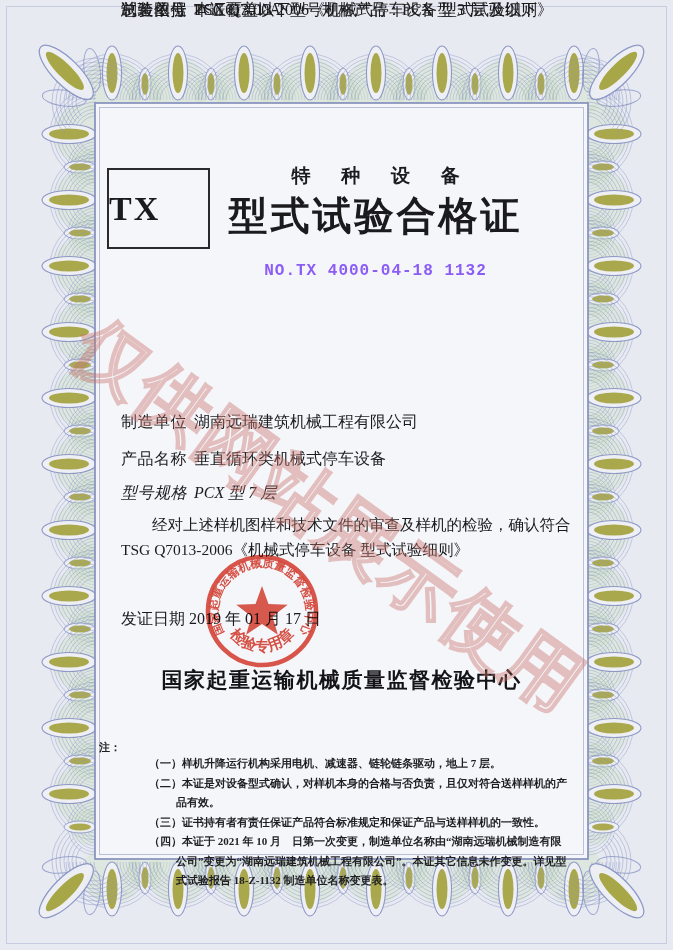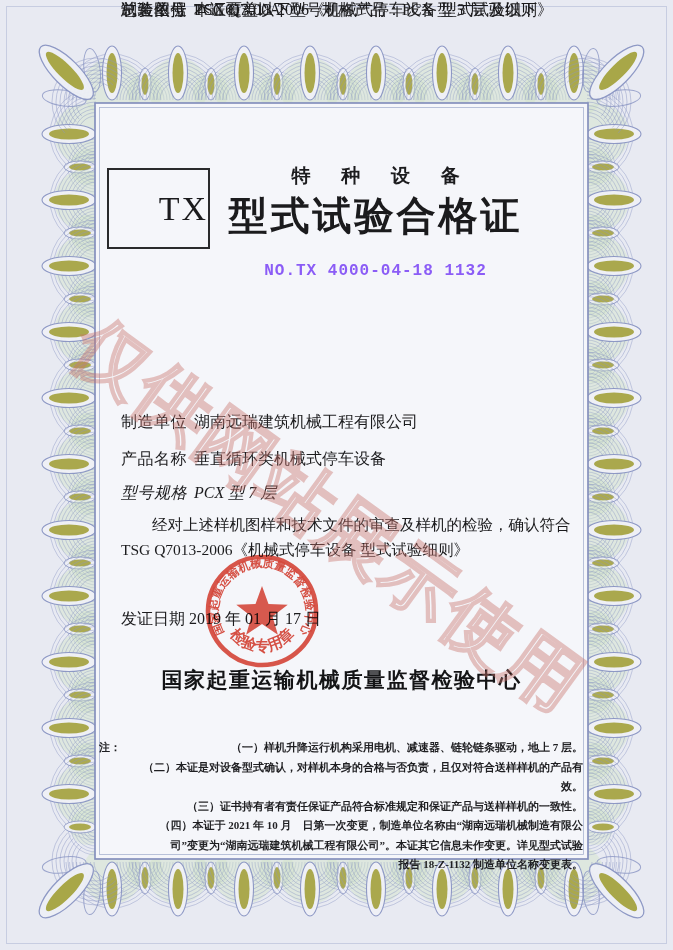--- a/index.html
+++ b/index.html
@@ -7,22 +7,22 @@
     position:relative;width:673px;height:950px;overflow:hidden;
     background:#e8eaf2;
     font-family:"Liberation Serif","DejaVu Serif",serif;
     color:#1b1b1d;
   }
   #border-svg{position:absolute;left:0;top:0;z-index:0;}
   #content{position:absolute;left:0;top:0;width:673px;height:950px;z-index:1;}
 
   .tx-box{
     position:absolute;left:107px;top:168px;width:99px;height:77px;
-    border:2px solid #2a2a2c;display:flex;align-items:center;justify-content:flex-end;
-    font-size:34px;font-weight:normal;letter-spacing:2px;
+    border:2px solid #2a2a2c;display:flex;align-items:center;justify-content:flex-start;
+    font-size:34px;font-weight:bold;letter-spacing:2px;
   }
   .title-stack{position:absolute;left:163px;top:163px;width:425px;text-align:center;}
   .title-small{font-size:19px;font-weight:bold;letter-spacing:13px;text-indent:13px;}
   .title-main{font-size:39px;font-weight:bold;letter-spacing:3px;margin-top:0;}
   .cert-no{position:absolute;left:163px;top:262px;width:425px;text-align:center;
     font-size:16px;letter-spacing:1px;font-family:"Liberation Mono","DejaVu Sans Mono",monospace;font-weight:bold;color:#8b5cf6;}
 
   .field-row{position:absolute;left:121px;font-size:16px;white-space:nowrap;}
   .field-row .lbl{display:inline-block;width:64px;letter-spacing:0.5px;}
   .field-row .val{display:inline-block;margin-left:5px;}
@@ -39,21 +39,21 @@
   .date-row{position:absolute;left:121px;top:609px;font-size:16px;white-space:nowrap;}
   .date-row .lbl{display:inline-block;width:64px;}
   .date-row .val{margin-left:0px;}
 
   .authority{position:absolute;left:95px;top:666px;width:493px;text-align:center;
     font-size:21px;font-weight:bold;letter-spacing:1.5px;color:#141416;}
 
   .notes{position:absolute;left:99px;top:738px;width:484px;
     font-size:11px;font-weight:bold;line-height:19.5px;color:#1f1f22;display:flex;}
   .notes .notes-label{width:34px;flex:none;}
-  .notes ul{margin:0;padding:0;list-style:none;width:450px;text-align:right;}
+  .notes ul{margin:16px;padding:0;list-style:none;width:450px;}
   .notes li{padding-left:27px;text-indent:-27px;}
 
   #seal{position:absolute;left:187px;top:536px;z-index:2;mix-blend-mode:multiply;pointer-events:none;}
 
   .watermark{
     position:absolute;left:82px;top:288px;z-index:3;pointer-events:none;
     font-size:74px;font-weight:bold;letter-spacing:2px;white-space:nowrap;
     transform:rotate(36deg);transform-origin:0 50%;
     color:transparent;-webkit-text-stroke:2px rgba(200,115,108,0.42);
   }

